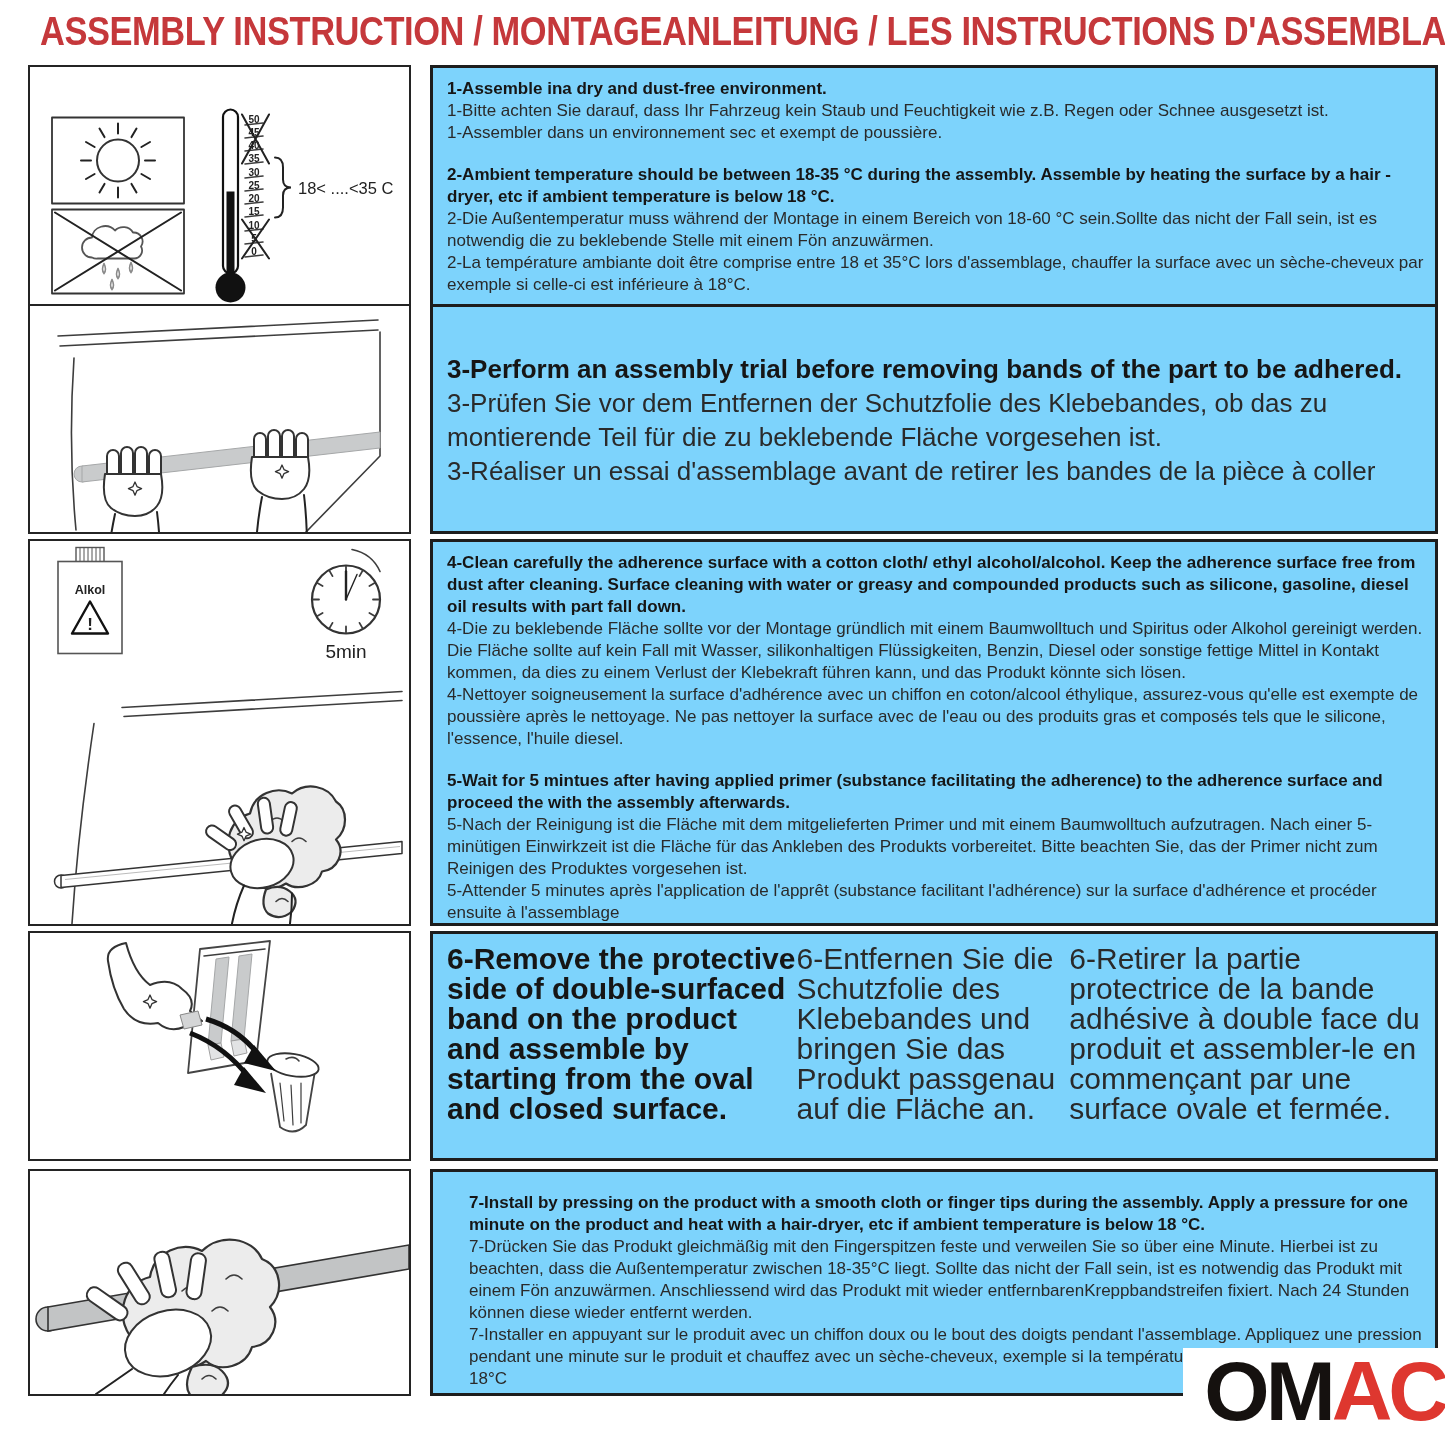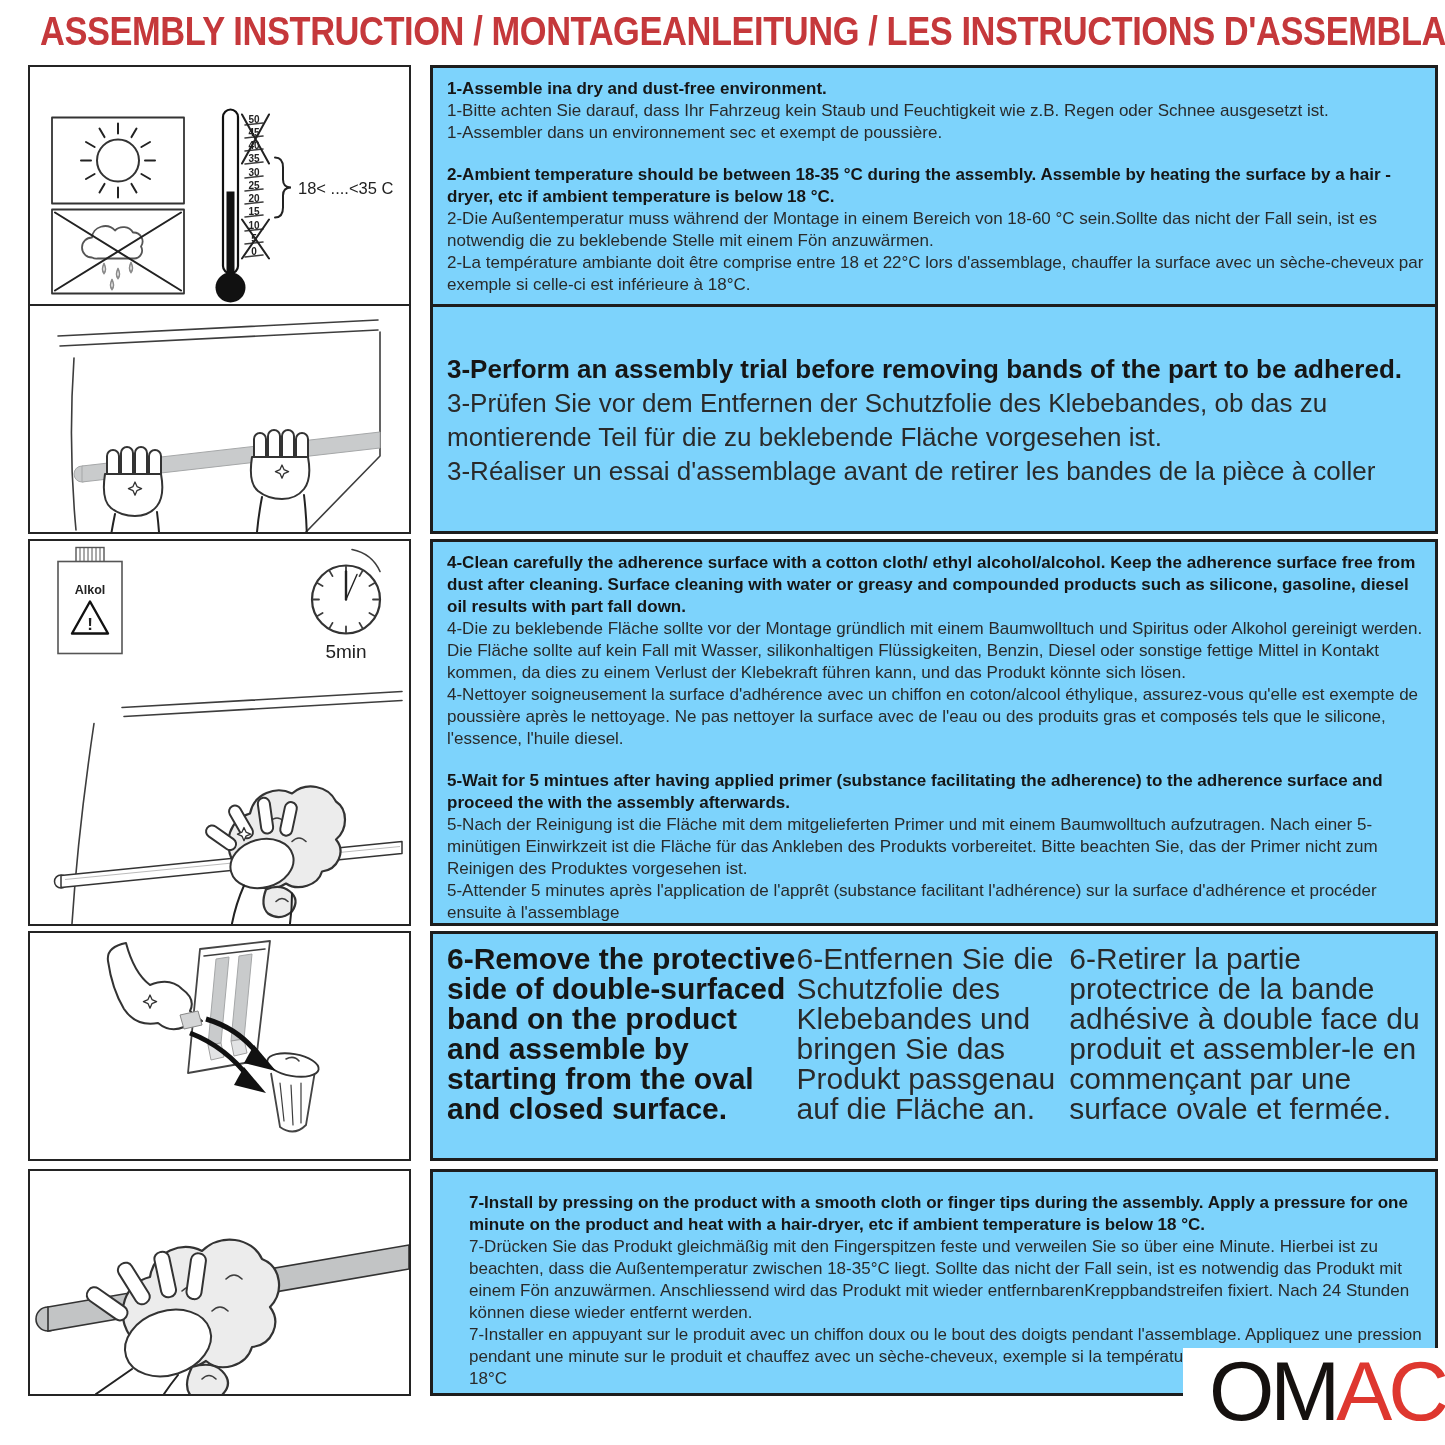--- a/index.html
+++ b/index.html
@@ -19,21 +19,21 @@
   .r5{top:1169px;height:227px;}
   .ts{font-size:17px;line-height:22px;}
   .ts5{font-size:17px;line-height:22px;padding-top:20px;padding-left:36px;}
   .tl{font-size:26px;line-height:34px;display:flex;flex-direction:column;justify-content:center;}
   .tm{font-size:30px;line-height:30px;display:flex;flex-direction:row;justify-content:center;}
   .textbox p{margin:0;}
   .textbox p.b{font-weight:700;color:#161616;}
   .textbox p.gap{margin-top:20px;}
   .logo{position:absolute;left:1183px;top:1348px;width:262px;height:86px;background:#fff;
         display:flex;align-items:center;justify-content:flex-end;
-        font-weight:400;font-size:84px;letter-spacing:-4px;line-height:1;}
+        font-weight:700;font-size:84px;letter-spacing:-4px;line-height:1;}
   .logo .lb{color:#15110f;}
   .logo .lr{color:#de372f;}
   
   .ln{fill:none;stroke:#3d3d3d;stroke-width:1.6;stroke-linecap:round;}
   .ln2{fill:none;stroke:#222;stroke-width:2;stroke-linecap:round;}
   .wh{fill:#fff;stroke:#333;stroke-width:2;stroke-linejoin:round;}
   .gr{fill:#c9cbcc;stroke:#a5a7a8;stroke-width:1;}
   .gr2{fill:#c2c4c5;stroke:#333;stroke-width:1.6;}
   .cloth{fill:#ececec;stroke:#333;stroke-width:2.2;stroke-linejoin:round;}
   .tick{font-size:10px;fill:#222;font-weight:700;}
@@ -83,21 +83,21 @@
         <text class="svgtxt" x="268" y="102" font-size="16.5">18&lt; ....&lt;35 C</text>
       </g>
     </svg>
   </div>
   <div class="textbox r1 ts">
       <p class="b">1-Assemble ina dry and dust-free environment.</p>
       <p>1-Bitte achten Sie darauf, dass Ihr Fahrzeug kein Staub und Feuchtigkeit wie z.B. Regen oder Schnee ausgesetzt ist.</p>
       <p>1-Assembler dans un environnement sec et exempt de poussière.</p>
       <p class="b gap">2-Ambient temperature should be between 18-35 °C  during the assembly. Assemble by heating the surface by a hair -dryer, etc if ambient temperature is below 18 °C.</p>
       <p>2-Die Außentemperatur muss während der Montage in einem Bereich von 18-60 °C  sein.Sollte das nicht der Fall sein, ist es notwendig die zu beklebende Stelle mit einem Fön anzuwärmen.</p>
-      <p>2-La température ambiante doit être comprise entre 18 et 22°C lors d'assemblage, chauffer la surface avec un sèche-cheveux par exemple si celle-ci est inférieure à 18°C.</p>
+      <p>2-La température ambiante doit être comprise entre 18 et 35°C lors d'assemblage, chauffer la surface avec un sèche-cheveux par exemple si celle-ci est inférieure à 18°C.</p>
     </div>
 
   <div class="illus r2">
     <svg viewBox="0 0 379 226">
       <g>
         <path class="ln" d="M28,30 L348,14 M30,40 L348,24"></path>
         <path class="ln" d="M44,52 Q38,140 46,224"></path>
         <path class="ln" d="M350,26 L350,150 M350,150 L276,226"></path>
       </g>
       <g>

